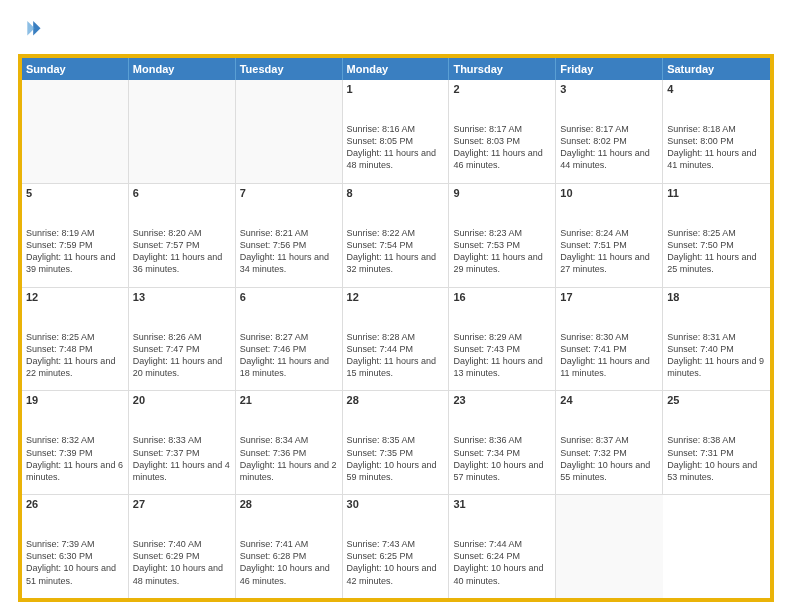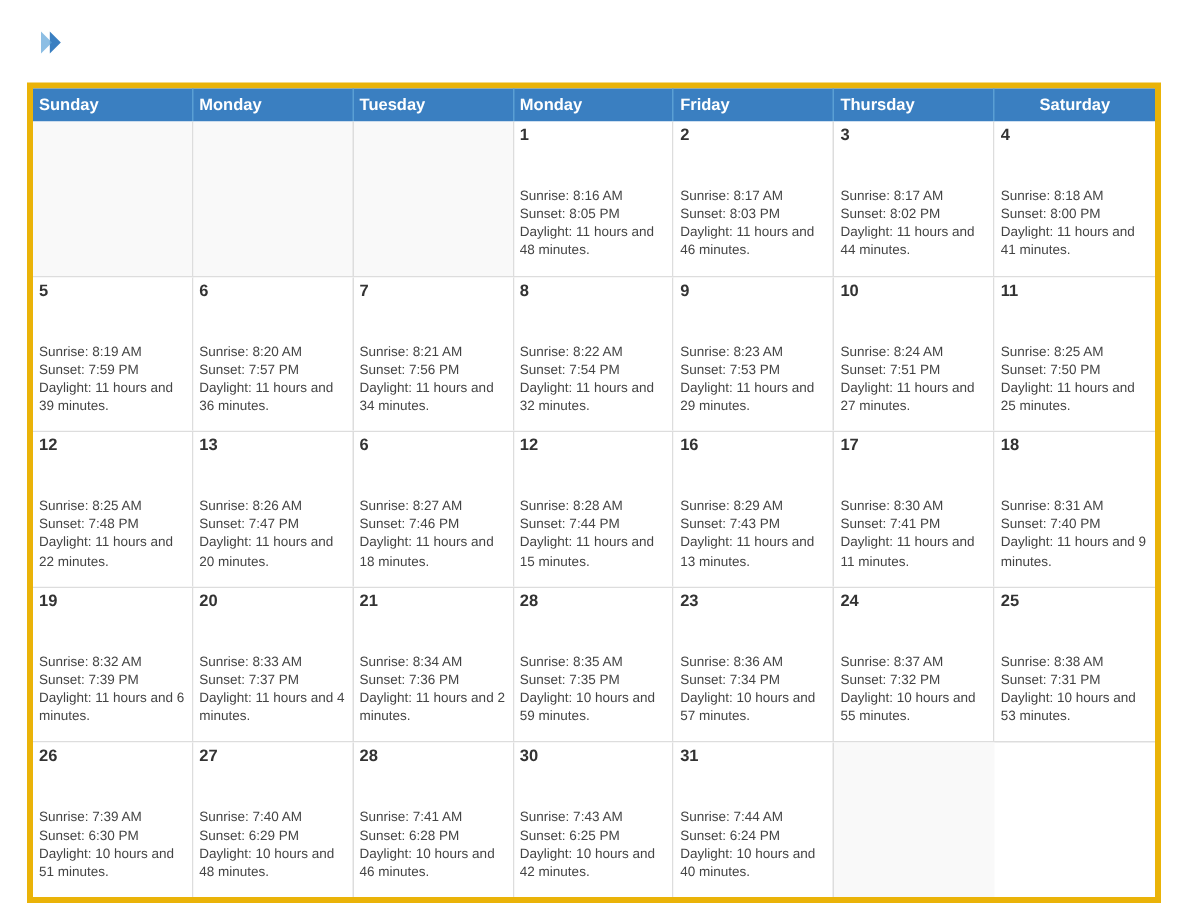--- a/index.html
+++ b/index.html
@@ -57,21 +57,21 @@
       background: #3a7fc1;
     }
     .cal-header-cell {
       color: #fff;
       font-size: 11px;
       font-weight: bold;
       padding: 5px 4px;
       text-align: left;
       border-right: 1px solid #5a9fd4;
     }
-    .cal-header-cell:last-child { border-right: none; text-align: center; }
+    .cal-header-cell:last-child { border-right: none; }
     .cal-body {
       flex: 1;
       display: flex;
       flex-direction: column;
     }
     .cal-row {
       display: grid;
       grid-template-columns: repeat(7, 1fr);
       flex: 1;
       border-bottom: 1px solid #ddd;
@@ -122,22 +122,22 @@
       <div class="location"></div>
     </div>
   </div>
 
   <div class="calendar">
     <div class="cal-header" id="cal-header">
         <div class="cal-header-cell">Sunday</div>
         <div class="cal-header-cell">Monday</div>
         <div class="cal-header-cell">Tuesday</div>
         <div class="cal-header-cell">Monday</div>
+        <div class="cal-header-cell">Thursday</div>
         <div class="cal-header-cell">Friday</div>
-        <div class="cal-header-cell">Thursday</div>
         <div class="cal-header-cell">Saturday</div>
       </div>
     <div class="cal-body" id="cal-body">
         <div class="cal-row">
           <div class="cal-cell empty"></div>
           <div class="cal-cell empty"></div>
           <div class="cal-cell empty"></div>
           <div class="cal-cell">
             <div class="day-num">1</div>
             <div class="info">Sunrise: 8:16 AM<br>Sunset: 8:05 PM<br>Daylight: 11 hours and 48 minutes.</div>

